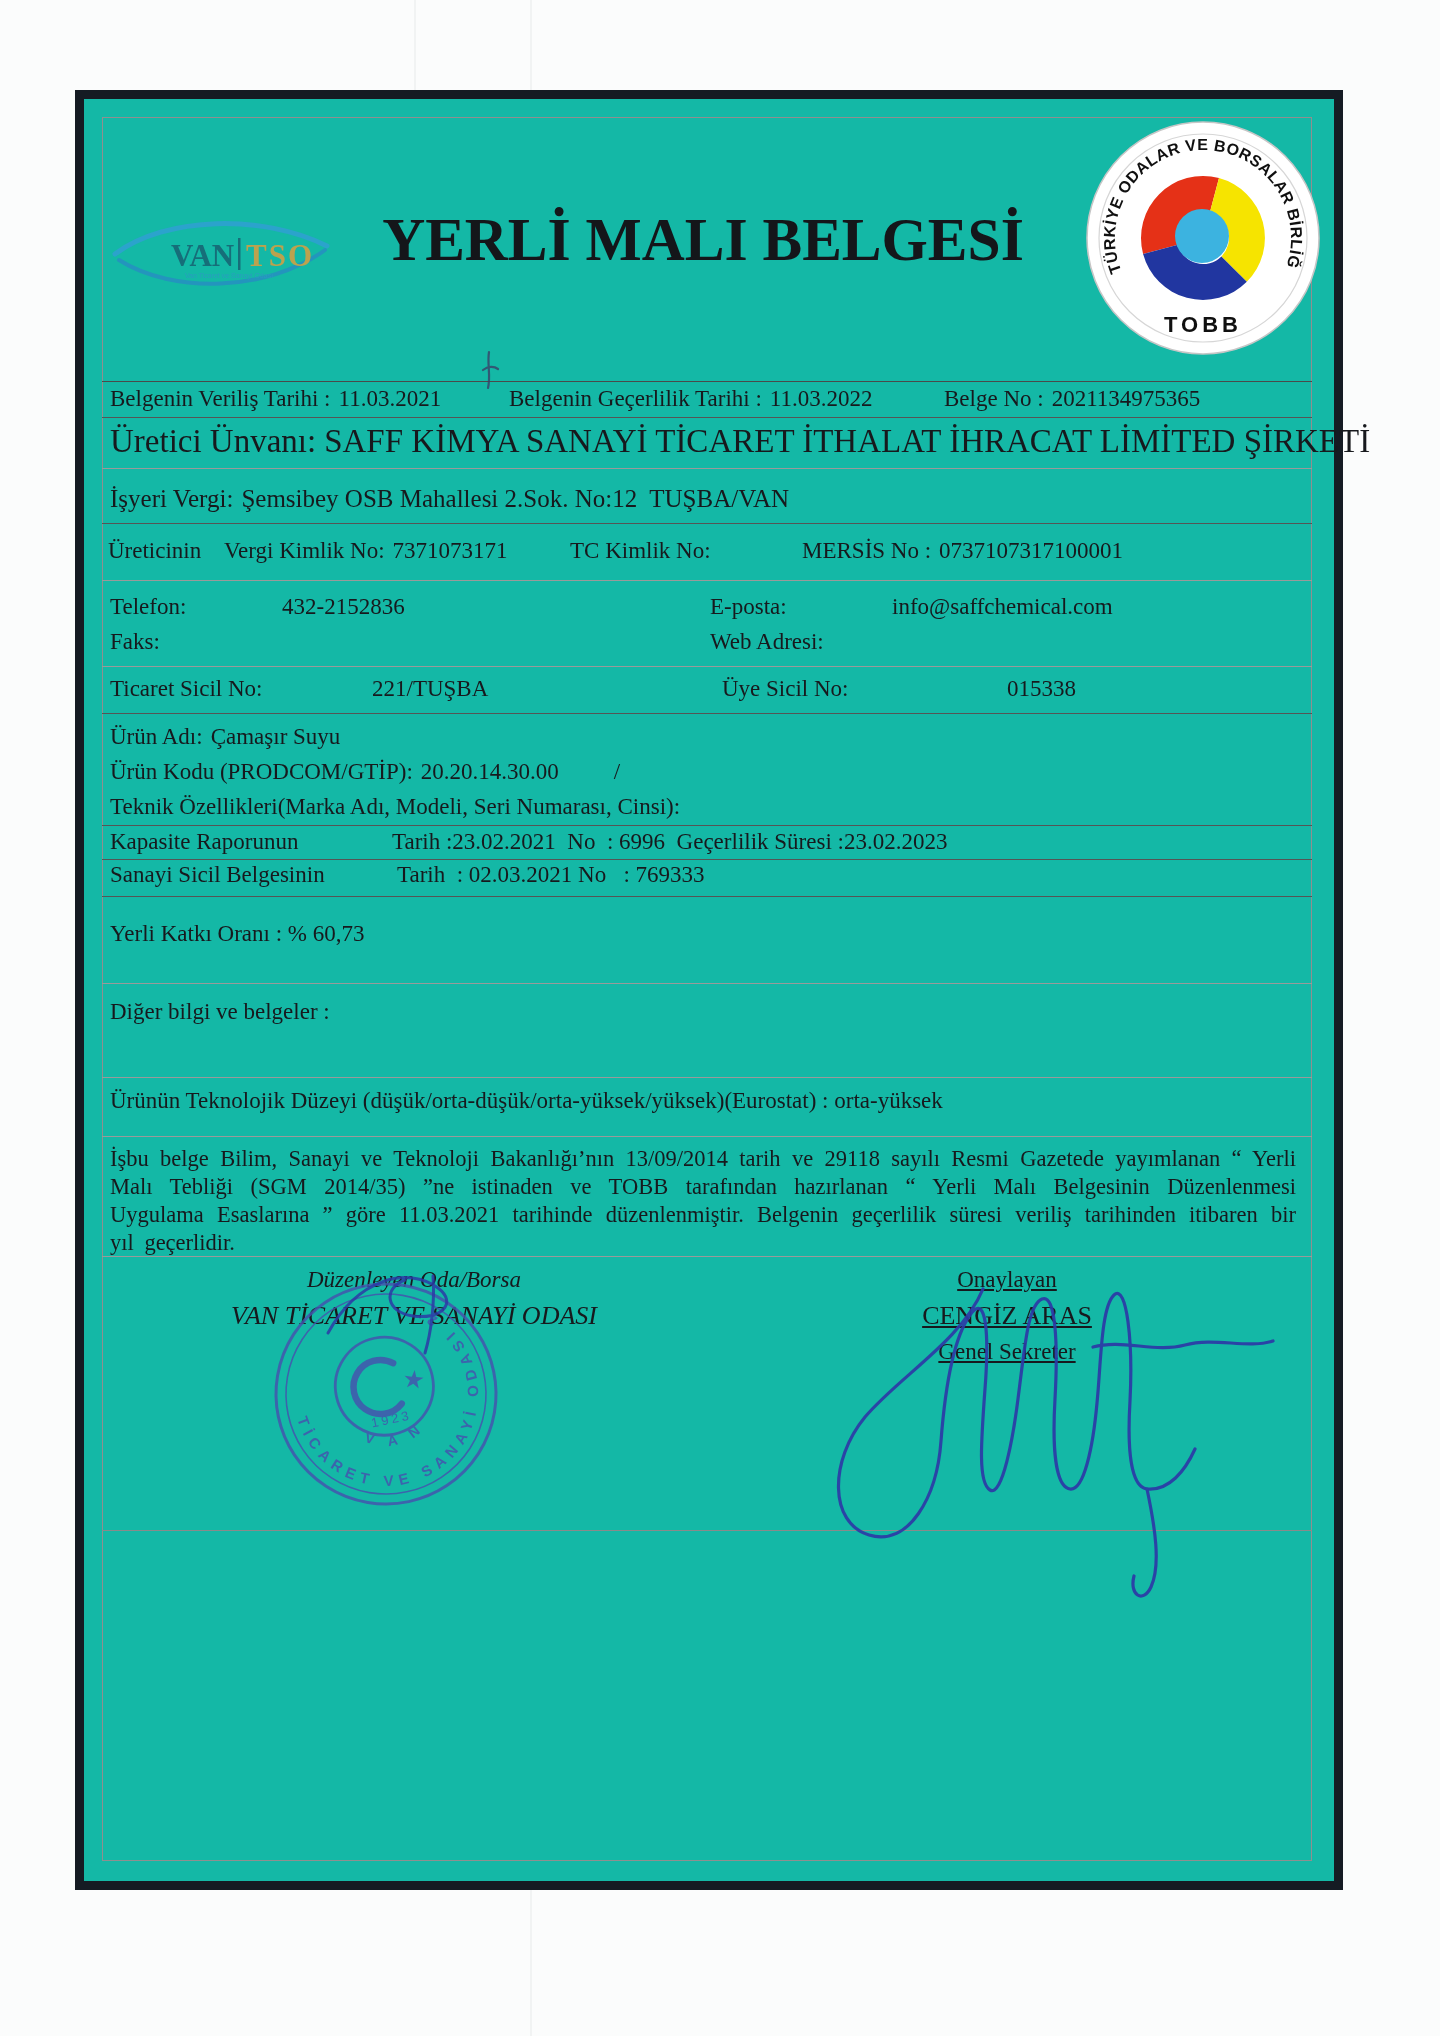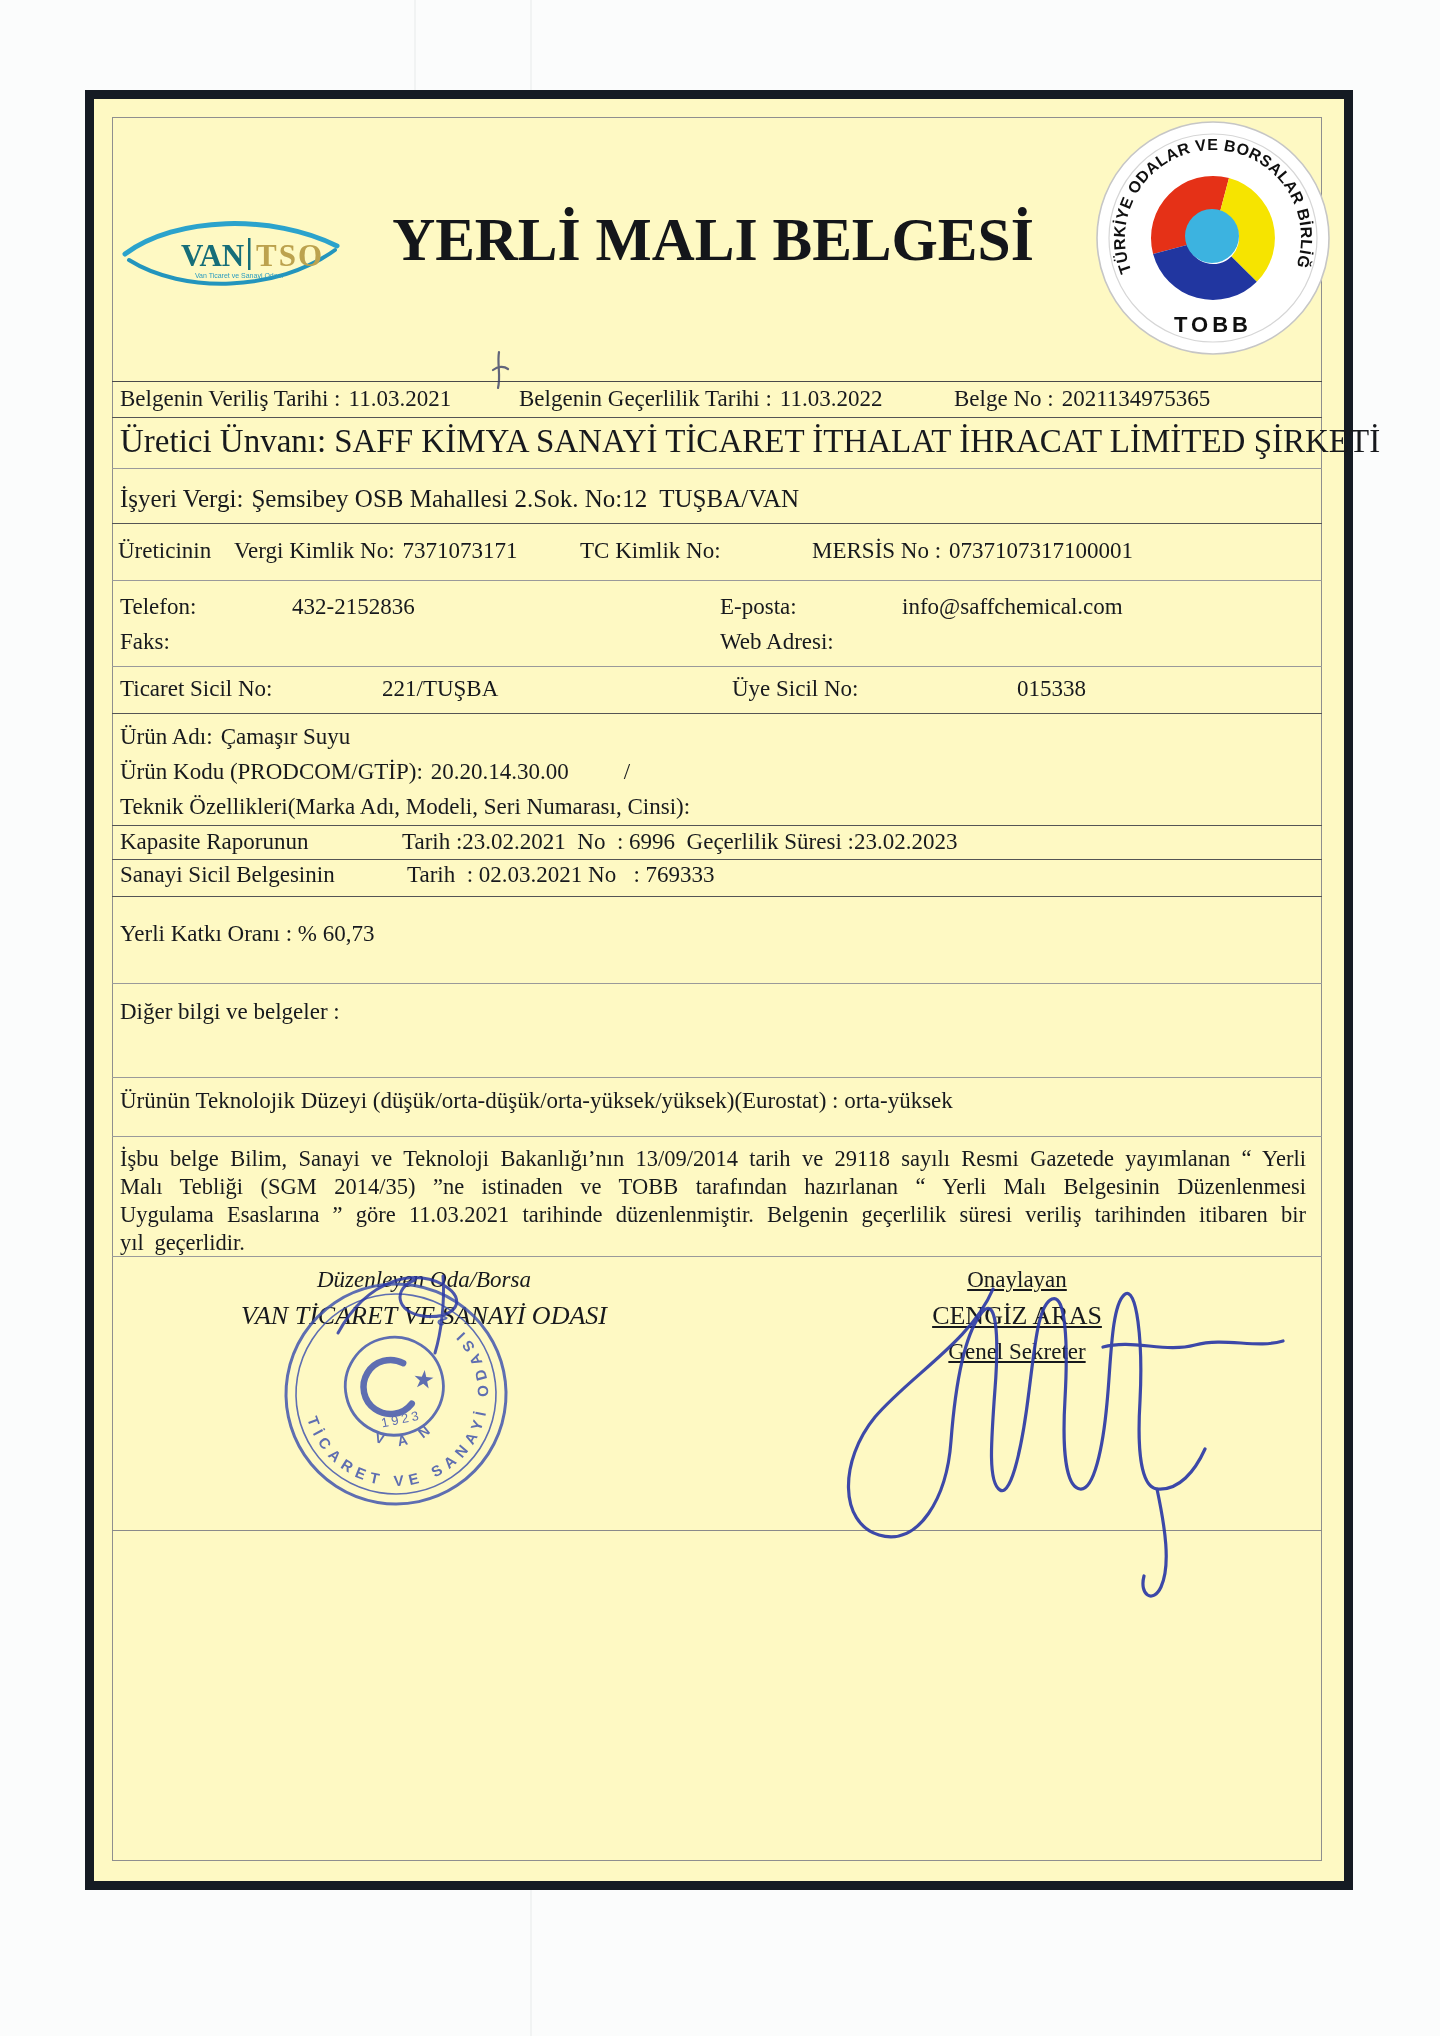--- a/index.html
+++ b/index.html
@@ -19,22 +19,22 @@
   body{
     position:relative;
     background:#fbfcfc;
     font-family:"Liberation Serif","DejaVu Serif",serif;
     color:var(--ink);
     overflow:hidden;
   }
   .fold{position:absolute;background:rgba(60,70,80,0.05);}
   .artifact{position:absolute;border-radius:2px;}
   .frame{
-    position:absolute;left:85px;top:90px;width:1268px;height:1800px;
-    border:9px solid #151b23;background:#fef9c3;
+    position:absolute;left:75px;top:90px;width:1268px;height:1800px;
+    border:9px solid #151b23;background:#14b8a6;
   }
   .inner{
     position:absolute;left:18px;top:18px;right:22px;bottom:20px;
     border:1px solid #8f8f8f;
   }
   
   .header{position:absolute;left:0;top:0;width:100%;height:262px;}
   .vantso{position:absolute;left:8px;top:96px;}
   .doc-title{
     position:absolute;left:250px;top:86px;width:700px;text-align:center;

